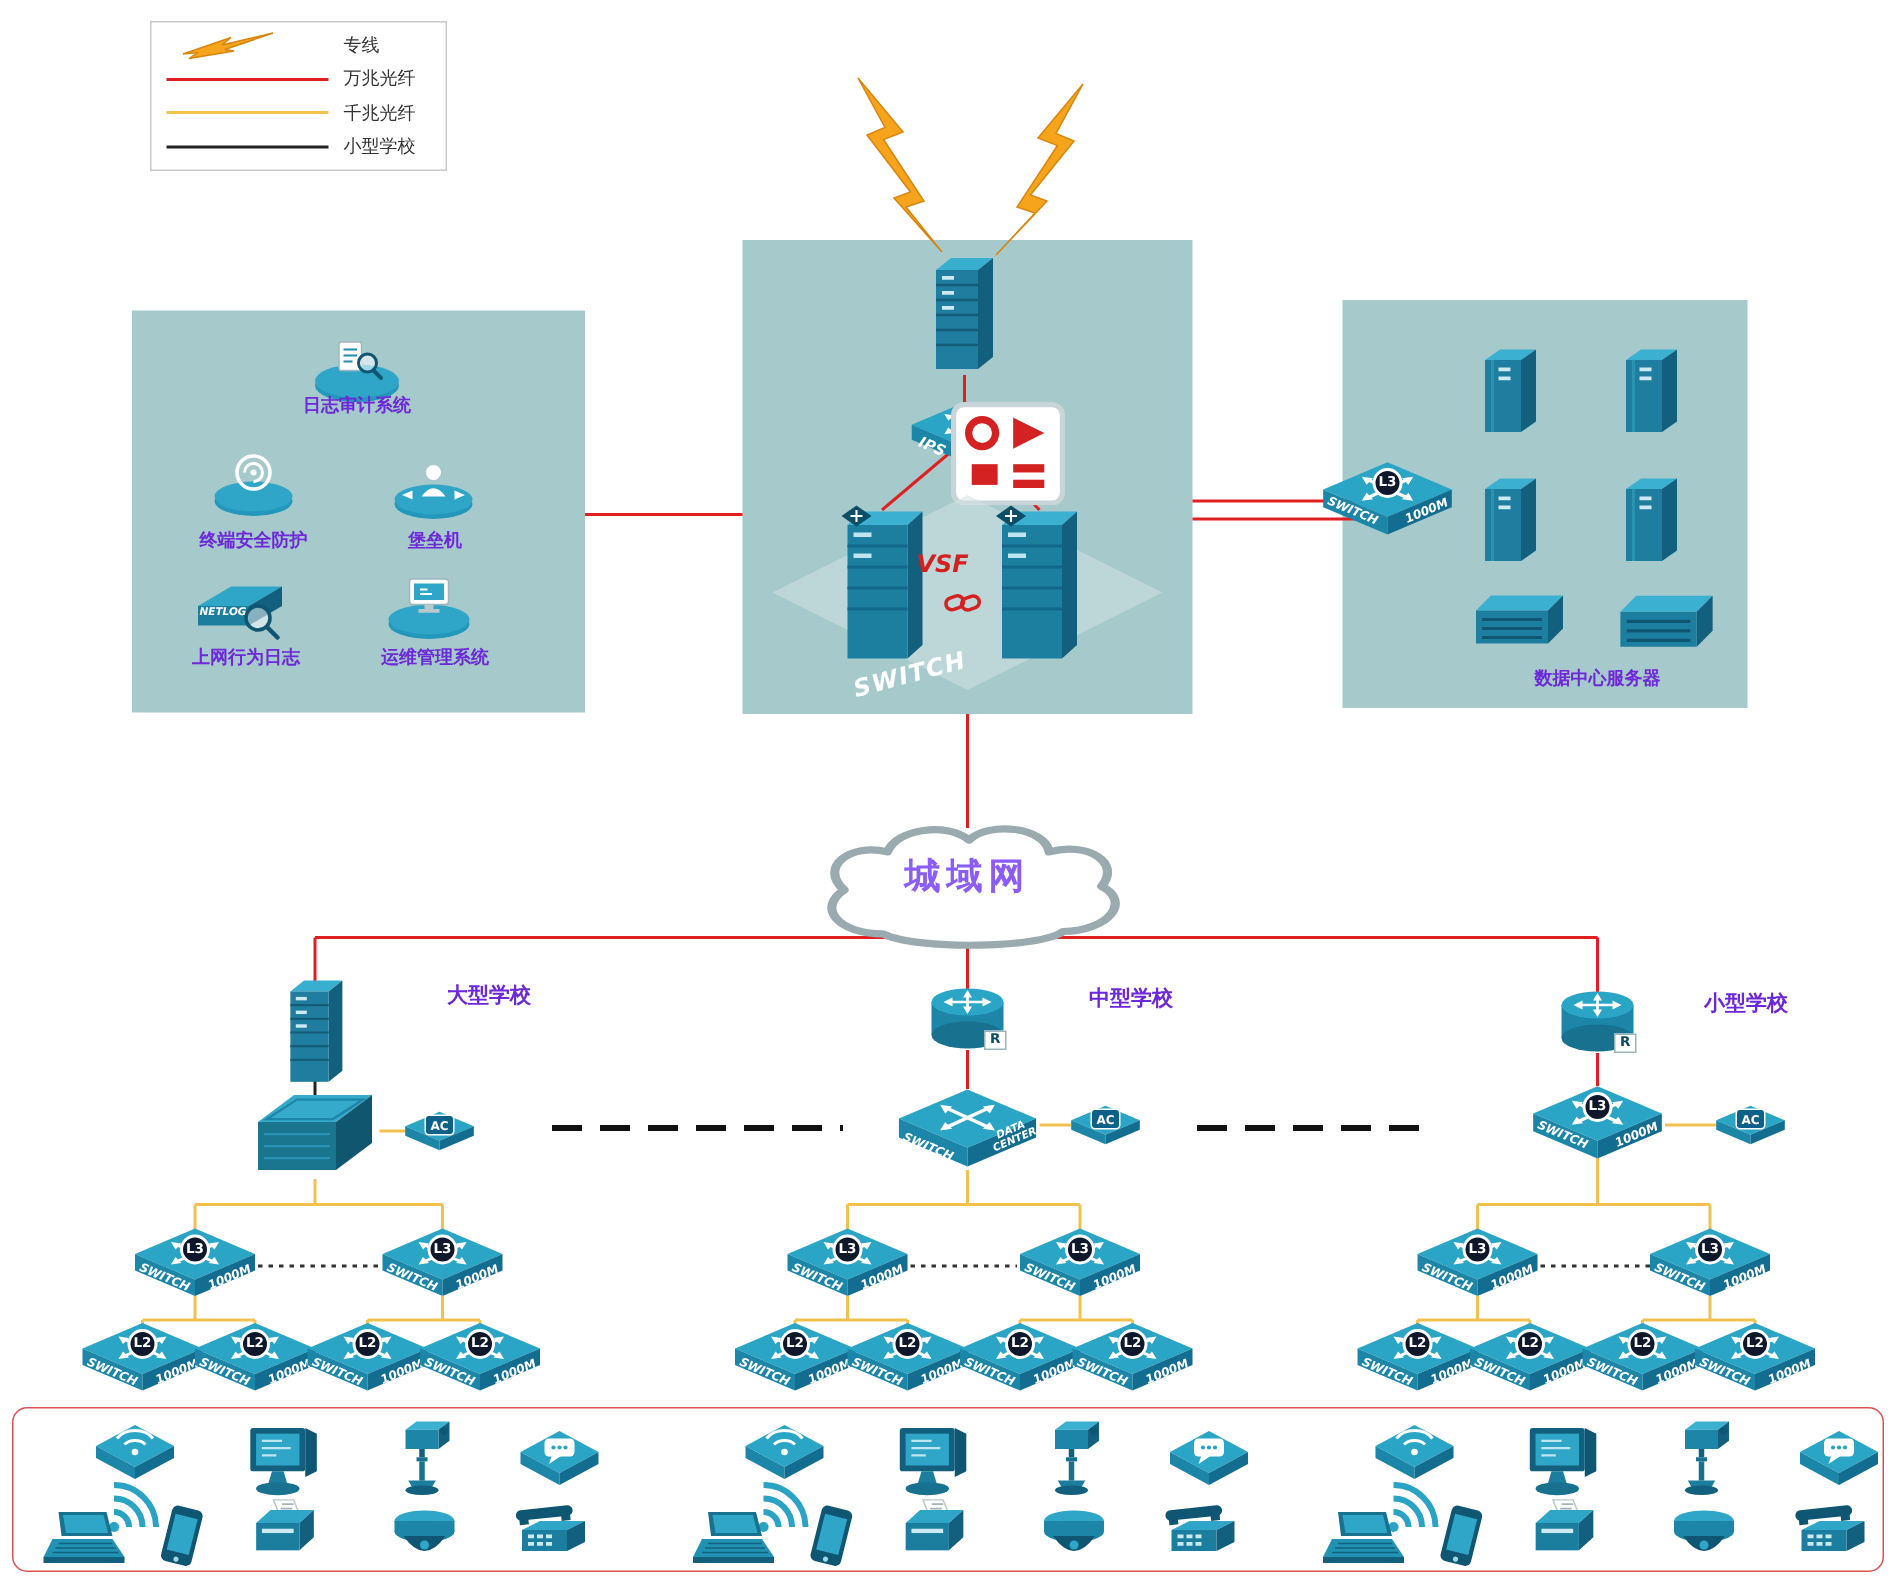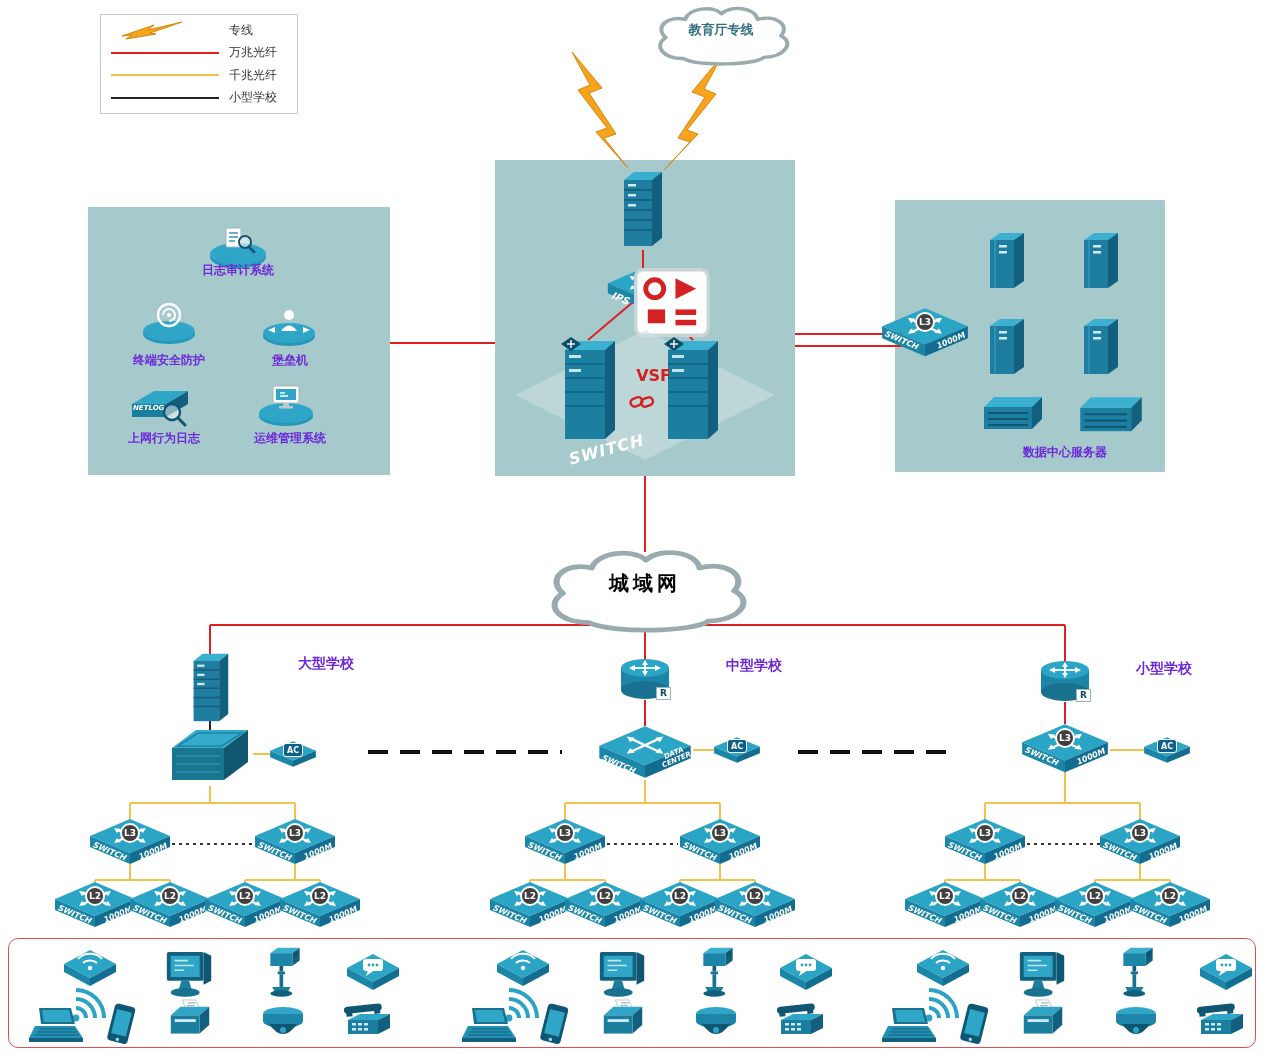--- a/index.html
+++ b/index.html
@@ -8,48 +8,48 @@
   .zone{position:absolute;background:#a6c9cc;z-index:1;}
   #wires{position:absolute;left:0;top:0;z-index:2;pointer-events:none;}
   .device{position:absolute;z-index:3;}
   .device svg{display:block;}
   .lbl{position:absolute;z-index:4;color:#6d28d9;font-weight:bold;font-size:12px;text-align:center;}
   .school-lbl{font-size:14px;}
   .cloud{position:absolute;z-index:3;}
   .cloud>svg{position:absolute;left:0;top:0;width:100%;height:100%;}
   .cloud-label{position:absolute;left:0;top:0;right:0;bottom:0;display:flex;align-items:center;justify-content:center;
                padding-bottom:14px;color:#31707e;font-weight:bold;font-size:13px;z-index:2;}
-  .cloud-label.big{font-size:20px;color:#000000;letter-spacing:4px;padding-bottom:18px;}
+  .cloud-label.big{font-size:24px;color:#8b5cf6;letter-spacing:4px;padding-bottom:18px;}
   .title{position:absolute;z-index:4;color:#40727e;font-weight:bold;font-size:21px;letter-spacing:2px;text-align:center;}
   
   .legend{position:absolute;left:100px;top:14px;width:198px;height:100px;background:#fff;border:1px solid #c9c9c9;
           z-index:5;box-sizing:border-box;padding:4px 8px;display:flex;flex-direction:column;justify-content:space-around;}
   .legend-row{display:flex;align-items:center;gap:8px;height:22px;}
   .legend-sample{width:112px;display:flex;align-items:center;justify-content:center;}
   .legend-line{width:108px;height:2px;}
   .legend-label{font-size:12px;color:#333;}
   
   .switch{position:absolute;z-index:3;}
   .switch svg{width:100%;height:auto;display:block;}
-  .badge{position:absolute;left:calc(50% - 10px);top:6px;width:20px;height:20px;border-radius:50%;background:#404040;
+  .badge{position:absolute;left:calc(50% - 10px);top:6px;width:20px;height:20px;border-radius:50%;background:#0f172a;
          border:2px solid #fff;color:#fff;font-size:9px;font-weight:bold;display:flex;align-items:center;
          justify-content:center;box-sizing:border-box;z-index:4;}
   .badge-ac{position:absolute;left:calc(50% - 10px);top:3px;width:20px;height:14px;border-radius:3px;background:#0d6087;
             border:1.5px solid #fff;color:#fff;font-size:8px;font-weight:bold;display:flex;align-items:center;
             justify-content:center;box-sizing:border-box;z-index:4;}
   .sw-label{position:absolute;color:#fff;font-weight:bold;font-style:italic;font-size:8px;white-space:nowrap;z-index:4;}
   .sw-label-l{left:4px;top:30px;transform:rotate(23deg);}
   .sw-label-r{right:4px;top:30px;transform:rotate(-23deg);}
   .sw-label-2line{right:2px;top:26px;transform:rotate(-23deg);font-size:7px;line-height:7px;text-align:center;}
   .r-badge{position:absolute;right:0;bottom:2px;background:#fff;color:#0a4b66;font-size:9px;font-weight:bold;
            border:1px solid #9ab4bc;padding:0 3px;line-height:11px;z-index:4;}
   .ips-label{position:absolute;left:6px;top:27px;transform:rotate(23deg);color:#fff;font-weight:bold;
              font-style:italic;font-size:10px;z-index:4;}
   .netlog-label{position:absolute;left:7px;top:20px;color:#fff;font-weight:bold;font-style:italic;font-size:7px;z-index:4;}
-  .vsf-text{position:absolute;z-index:5;color:#d41f1f;font-weight:bold;font-size:16px;text-align:right;}
+  .vsf-text{position:absolute;z-index:5;color:#d41f1f;font-weight:bold;font-style:italic;font-size:16px;text-align:left;}
   .switch-watermark{position:absolute;z-index:5;color:#fff;font-weight:bold;font-style:italic;font-size:16px;
                     letter-spacing:1px;transform:rotate(-15deg);}
   .terminal-box{position:absolute;left:8px;top:938px;width:1248px;height:110px;border:1px solid #e05050;
                 border-radius:10px;z-index:1;box-sizing:border-box;}
   .tgroup{position:absolute;top:938px;width:405px;height:110px;z-index:3;}
   .tgroup .device{z-index:3;}
 </style>
 </head>
 <body>
 
@@ -413,26 +413,20 @@
       <span class="legend-label">千兆光纤</span>
     </div>
     <div class="legend-row">
       <span class="legend-sample">
           <span class="legend-line" style="background:#222"></span>
         </span>
       <span class="legend-label">小型学校</span>
     </div>
   </div>
 
-  <div class="cloud" style="left:645px;top:3px;width:152px;height:68px;">
-    <svg viewBox="0 0 220 120" preserveAspectRatio="none">
-        <use href="#sym-cloud"></use>
-      </svg>
-    <div class="cloud-label">教育厅专线</div>
-  </div>
   <div class="cloud" style="left:532px;top:545px;width:226px;height:95px;">
     <svg viewBox="0 0 220 120" preserveAspectRatio="none">
         <use href="#sym-cloud"></use>
       </svg>
     <div class="cloud-label big">城域网</div>
   </div>
 
   <div class="device" style="left:619px;top:168px;width:46px;">
     <svg width="46" viewBox="0 0 46 82">
         <use href="#sym-firewall"></use>

